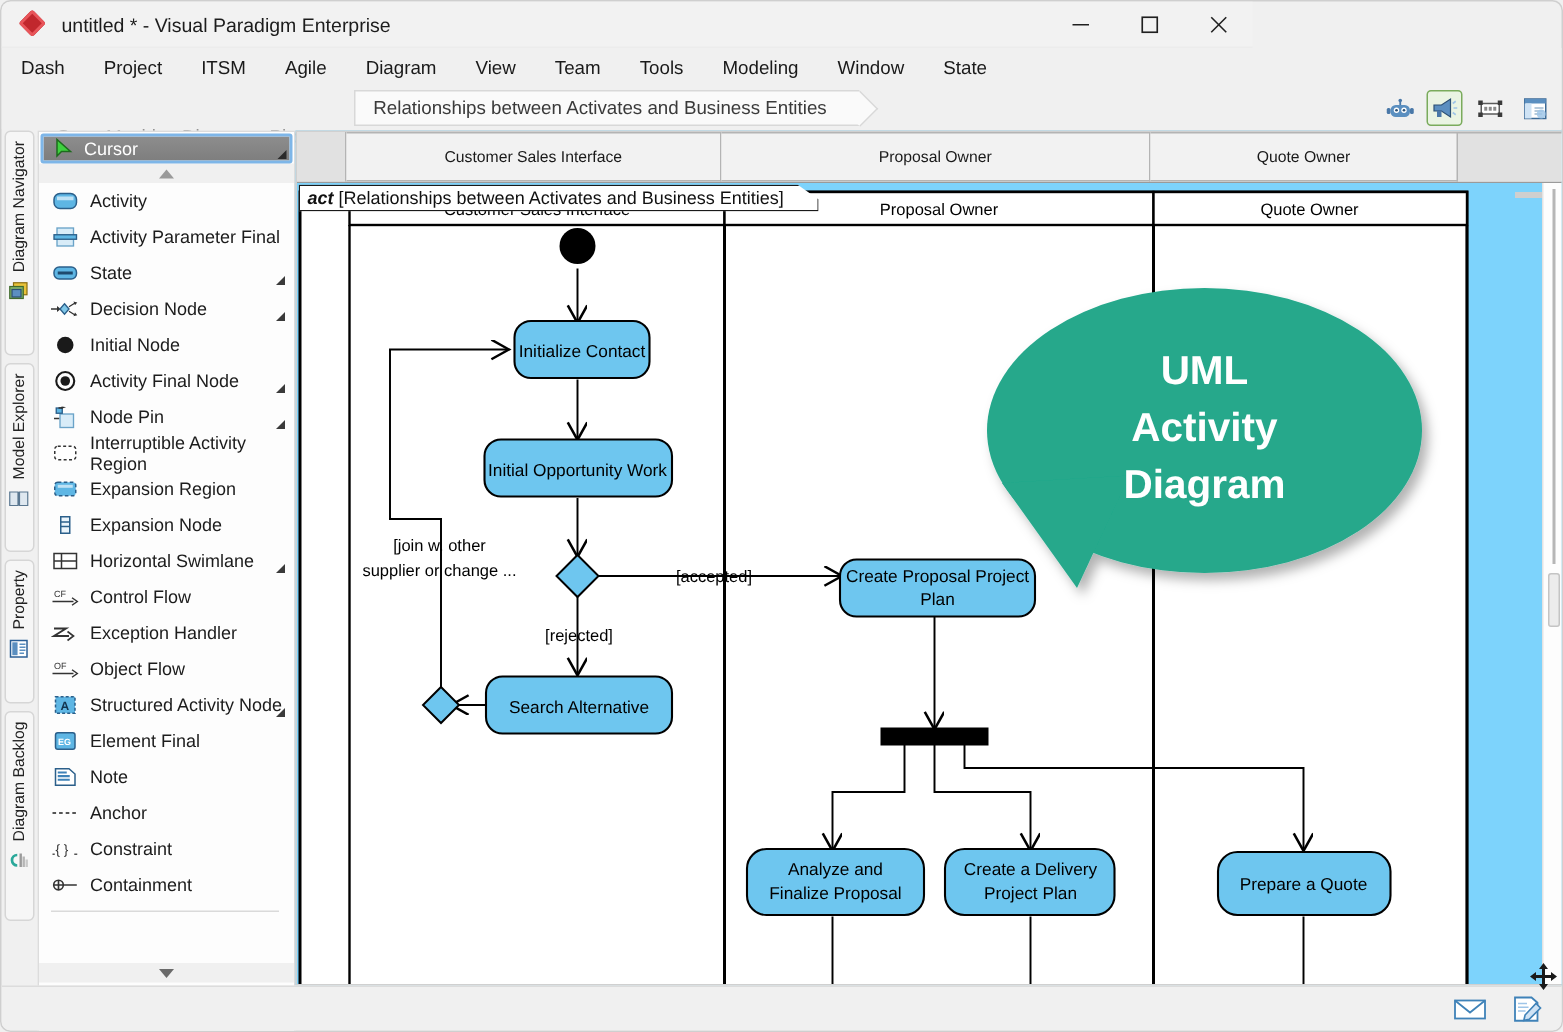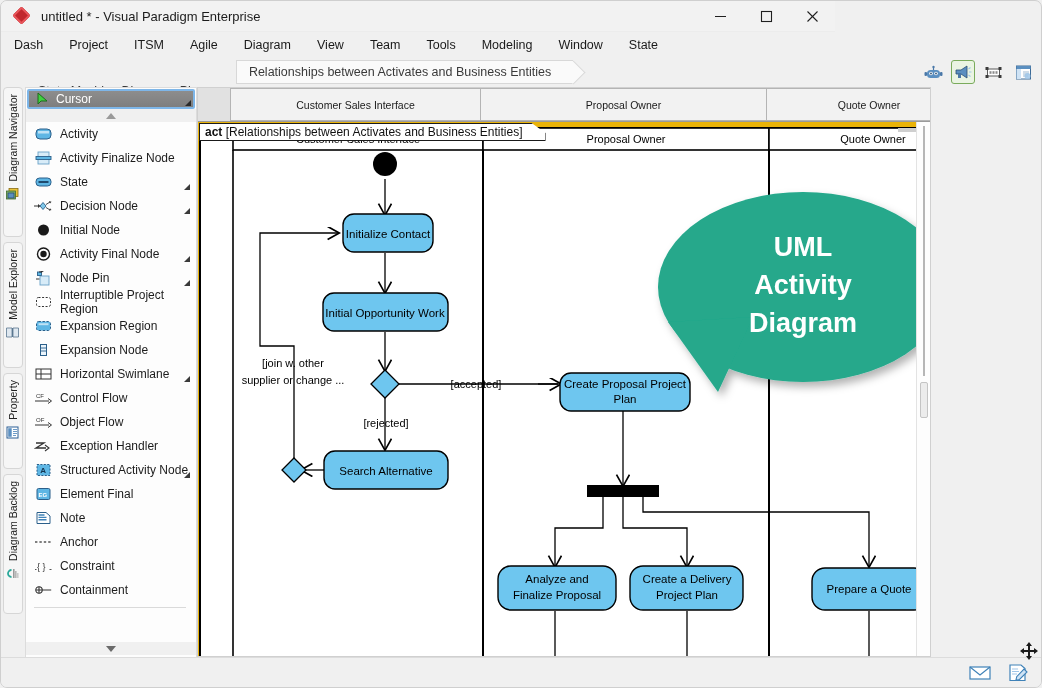--- a/index.html
+++ b/index.html
@@ -132,22 +132,22 @@
     display: flex; align-items: center; justify-content: center; }
   .pal-item .corner {
     position: absolute; right: 6px; bottom: 4px;
     width: 0; height: 0; border-left: 6px solid transparent; border-bottom: 6px solid #3a3a3a;
   }
   .pal-sep { height: 1px; background: #dadada; margin: 5px 10px 5px 8px; }
   .pal-cut { opacity: 0.35; }
 
   
   .canvas-wrap {
-    position: absolute; left: 196px; top: 86px; width: 734px; height: 570px;
-    background: #eab308; border: 1px solid #d0d0d0; overflow: hidden; text-align: center;
+    position: absolute; left: 196px; top: 86px; width: 846px; height: 570px;
+    background: #7dd3fc; border: 1px solid #d0d0d0; overflow: hidden; text-align: center;
   }
   
   .lane-headers {
     position: absolute; left: 0; top: 0; width: 846px; height: 34px;
     background: #ffffff; display: flex; z-index: 6;
     border-bottom: 1px solid #9a9a9a;
   }
   .lane-corner { width: 33px; height: 33px; background: #e1e1e1; border-right:1px solid #b4b4b4; }
   .lane-head {
     height: 33px; background: #f2f2f2;
@@ -157,21 +157,21 @@
   }
   .lane-tail { flex: 1; background: #e1e1e1; border-top: 1px solid #b4b4b4; }
 
   
   .act-tab {
     position: absolute; left: 1px; top: 35px; z-index: 5;
     background: #ffffff; border: 1px solid #1a1a1a;
     padding: 1px 22px 1px 5px; font-size: 12px; color: #111;
     clip-path: polygon(0 0, calc(100% - 14px) 0, 100% 55%, 100% 100%, 0 100%);
   }
-  .act-tab b { font-weight: bold; }
+  .act-tab b { font-weight: bold; font-style: italic; }
 
   .diagram {
     position: absolute; left: 0; top: 34px; width: 846px; height: 536px;
     overflow: hidden;
   }
   .diagram svg { display: block; }
 
   
   .vscroll {
     position: absolute; right: 0; top: 34px; width: 14px; height: 536px;
@@ -368,21 +368,21 @@
         <span>Activity</span>
       </div>
 
       <div class="pal-item">
         <span class="pico">
           <svg width="17" height="14" viewBox="0 0 17 14">
               <rect x="3" y="1" width="11" height="12" fill="#d8ecf8" stroke="#6aa3c8" stroke-width="0.9"></rect>
               <rect x="1" y="5.5" width="15" height="3" fill="#5eb6e4" stroke="#2b5f8a" stroke-width="0.9"></rect>
             </svg>
         </span>
-        <span>Activity Finalize Node</span>
+        <span>Activity Parameter Final</span>
       </div>
 
       <div class="pal-item">
         <span class="pico">
           <svg width="17" height="14" viewBox="0 0 17 14">
               <rect x="1" y="3" width="15" height="8" rx="3.5" fill="#5eb6e4" stroke="#2b5f8a" stroke-width="1"></rect>
               <rect x="3.5" y="6" width="10" height="2" fill="#1f4a6e"></rect>
             </svg>
         </span>
         <span>State</span>
@@ -437,21 +437,21 @@
         <span class="corner"></span>
       </div>
 
 
       <div class="pal-item">
         <span class="pico">
           <svg width="17" height="14" viewBox="0 0 17 14">
               <rect x="1.5" y="2.5" width="14" height="9" rx="2" fill="#ffffff" stroke="#333" stroke-width="1" stroke-dasharray="2,1.6"></rect>
             </svg>
         </span>
-        <span>Interruptible Project Region</span>
+        <span>Interruptible Activity Region</span>
       </div>
 
       <div class="pal-item">
         <span class="pico">
           <svg width="17" height="14" viewBox="0 0 17 14">
               <rect x="1.5" y="2.5" width="14" height="9" rx="2" fill="#5eb6e4" stroke="#2b5f8a" stroke-width="1" stroke-dasharray="2.4,1.6"></rect>
               <rect x="3.5" y="4.2" width="10" height="2" fill="#bfe2f5"></rect>
             </svg>
         </span>
         <span>Expansion Region</span>
@@ -485,36 +485,36 @@
               <path d="M1 10 h14" stroke="#333" stroke-width="1"></path>
               <path d="M14 7.5 l3.5 2.5 l-3.5 2.5" fill="none" stroke="#333" stroke-width="1"></path>
             </svg>
         </span>
         <span>Control Flow</span>
       </div>
 
       <div class="pal-item">
         <span class="pico">
           <svg width="19" height="14" viewBox="0 0 19 14">
+              <path d="M2 4 h8 l-8 5 h10" fill="none" stroke="#333" stroke-width="1.3"></path>
+              <path d="M11 6 l4 3 l-4 3" fill="none" stroke="#333" stroke-width="1.1"></path>
+            </svg>
+        </span>
+        <span>Exception Handler</span>
+      </div>
+
+      <div class="pal-item">
+        <span class="pico">
+          <svg width="19" height="14" viewBox="0 0 19 14">
               <text x="2" y="7" font-size="6" font-family="Liberation Sans, sans-serif" fill="#333">OF</text>
               <path d="M1 10 h14" stroke="#333" stroke-width="1"></path>
               <path d="M14 7.5 l3.5 2.5 l-3.5 2.5" fill="none" stroke="#333" stroke-width="1"></path>
             </svg>
         </span>
         <span>Object Flow</span>
-      </div>
-
-      <div class="pal-item">
-        <span class="pico">
-          <svg width="19" height="14" viewBox="0 0 19 14">
-              <path d="M2 4 h8 l-8 5 h10" fill="none" stroke="#333" stroke-width="1.3"></path>
-              <path d="M11 6 l4 3 l-4 3" fill="none" stroke="#333" stroke-width="1.1"></path>
-            </svg>
-        </span>
-        <span>Exception Handler</span>
       </div>
 
       <div class="pal-item">
         <span class="pico">
           <svg width="17" height="14" viewBox="0 0 17 14">
               <rect x="2" y="1.5" width="13" height="11" fill="#5eb6e4" stroke="#2b5f8a" stroke-width="1" stroke-dasharray="2,1.4"></rect>
               <text x="5.3" y="10.2" font-size="8" font-weight="bold" font-family="Liberation Sans, sans-serif" fill="#13344f">A</text>
             </svg>
         </span>
         <span>Structured Activity Node</span>

